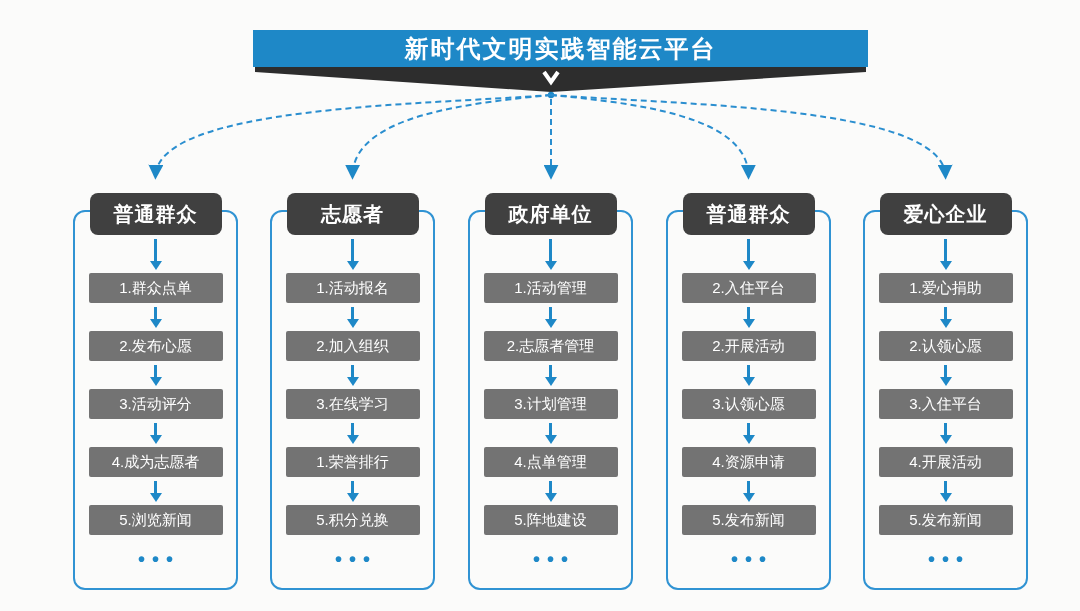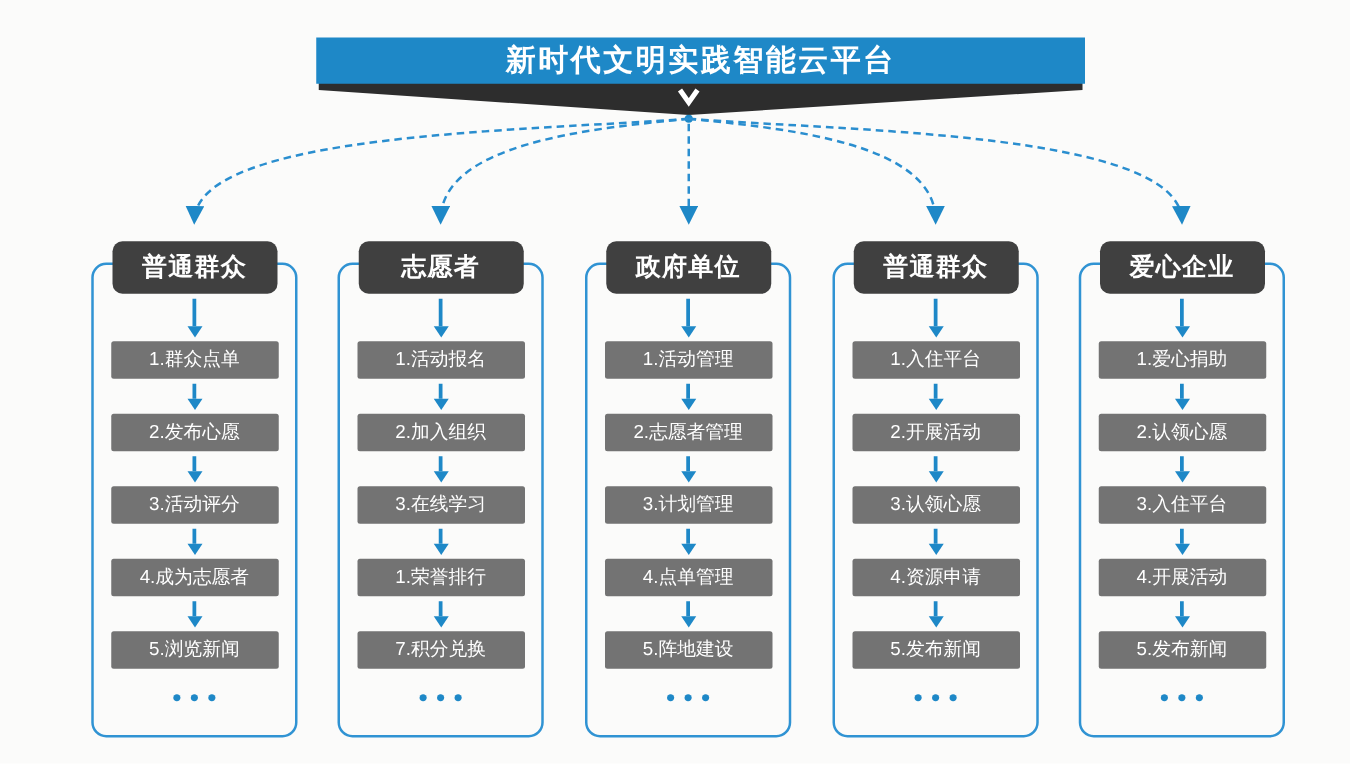--- a/index.html
+++ b/index.html
@@ -162,21 +162,21 @@
       <div class="item">3.在线学习</div>
       <span class="arrow">
           <i class="stem"></i>
           <i class="head"></i>
         </span>
       <div class="item">1.荣誉排行</div>
       <span class="arrow">
           <i class="stem"></i>
           <i class="head"></i>
         </span>
-      <div class="item">7.积分兑换</div>
+      <div class="item">5.积分兑换</div>
       <div class="more">•••</div>
     </div>
   </div>
 
   <div class="column col-2">
     <div class="col-frame"></div>
     <div class="col-inner">
       <div class="badge">政府单位</div>
       <span class="arrow long">
           <i class="stem"></i>
@@ -208,21 +208,21 @@
   </div>
 
   <div class="column col-3">
     <div class="col-frame"></div>
     <div class="col-inner">
       <div class="badge">普通群众</div>
       <span class="arrow long">
           <i class="stem"></i>
           <i class="head"></i>
         </span>
-      <div class="item">1.入住平台</div>
+      <div class="item">2.入住平台</div>
       <span class="arrow">
           <i class="stem"></i>
           <i class="head"></i>
         </span>
       <div class="item">2.开展活动</div>
       <span class="arrow">
           <i class="stem"></i>
           <i class="head"></i>
         </span>
       <div class="item">3.认领心愿</div>

